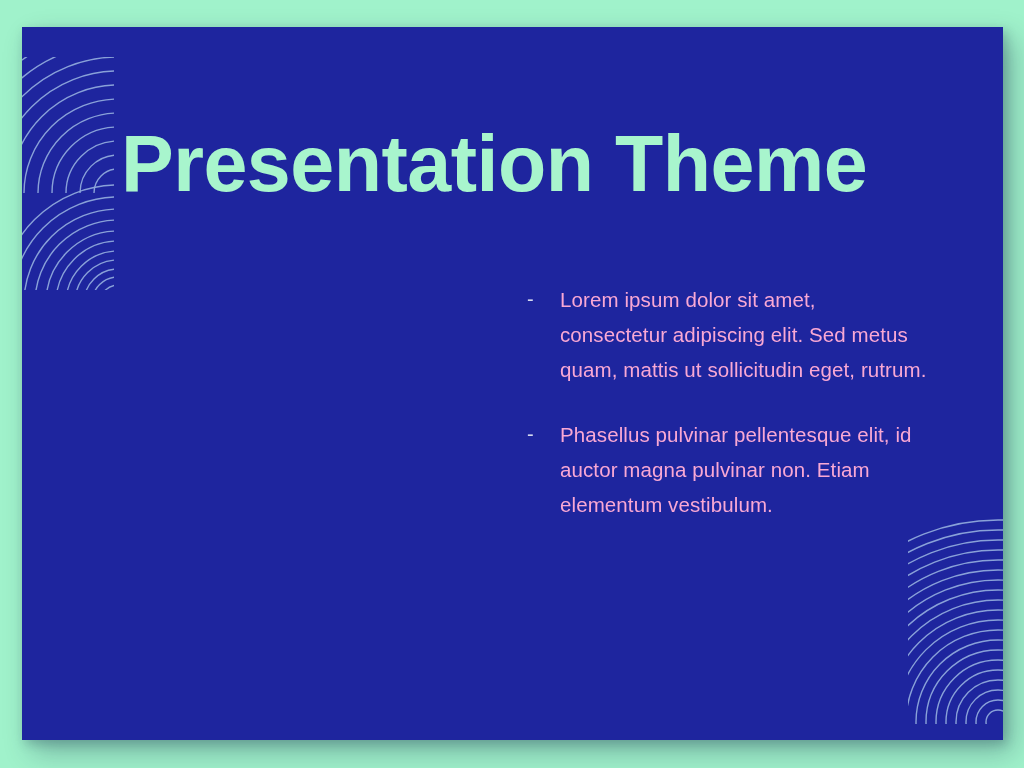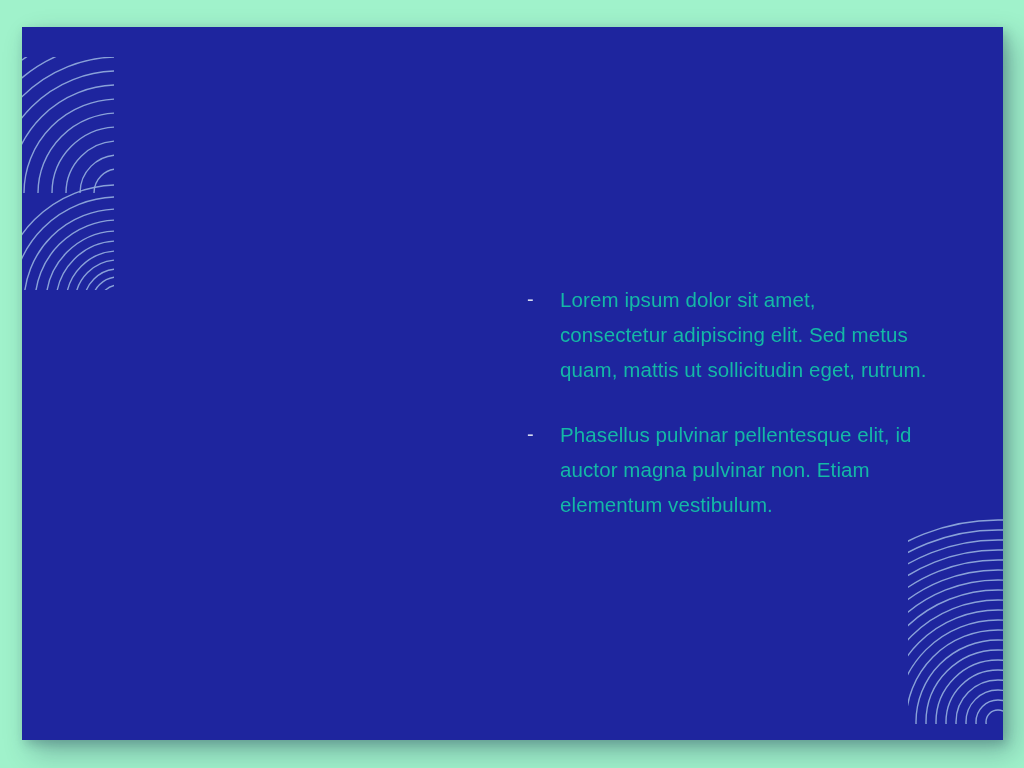--- a/index.html
+++ b/index.html
@@ -100,21 +100,21 @@
     line-height: 35px;
     color: #d5daf0;
     font-weight: 400;
   }
 
   .bullet-text {
     flex: 1 1 auto;
     font-family: "Liberation Sans", sans-serif;
     font-size: 20.5px;
     line-height: 35px;
-    color: #14b8a6;
+    color: #f9a8d4;
     font-weight: 400;
     letter-spacing: 0.1px;
   }
 </style>
 </head>
 <body>
 
 <div id="slide-canvas">
 
   <div id="slide-card">
@@ -174,20 +174,21 @@
           <circle cx="90" cy="222" r="152"></circle>
           <circle cx="90" cy="222" r="162"></circle>
           <circle cx="90" cy="222" r="172"></circle>
           <circle cx="90" cy="222" r="182"></circle>
           <circle cx="90" cy="222" r="192"></circle>
           <circle cx="90" cy="222" r="202"></circle>
         </g>
       </svg>
     </div>
 
+    <h1 id="slide-title">Presentation Theme</h1>
 
     <div id="body-list">
 
       <div class="bullet-row">
         <span class="bullet-marker">-</span>
         <span class="bullet-text">Lorem ipsum dolor sit amet, consectetur adipiscing elit. Sed metus quam, mattis ut sollicitudin eget, rutrum.</span>
       </div>
 
       <div class="bullet-row">
         <span class="bullet-marker">-</span>

